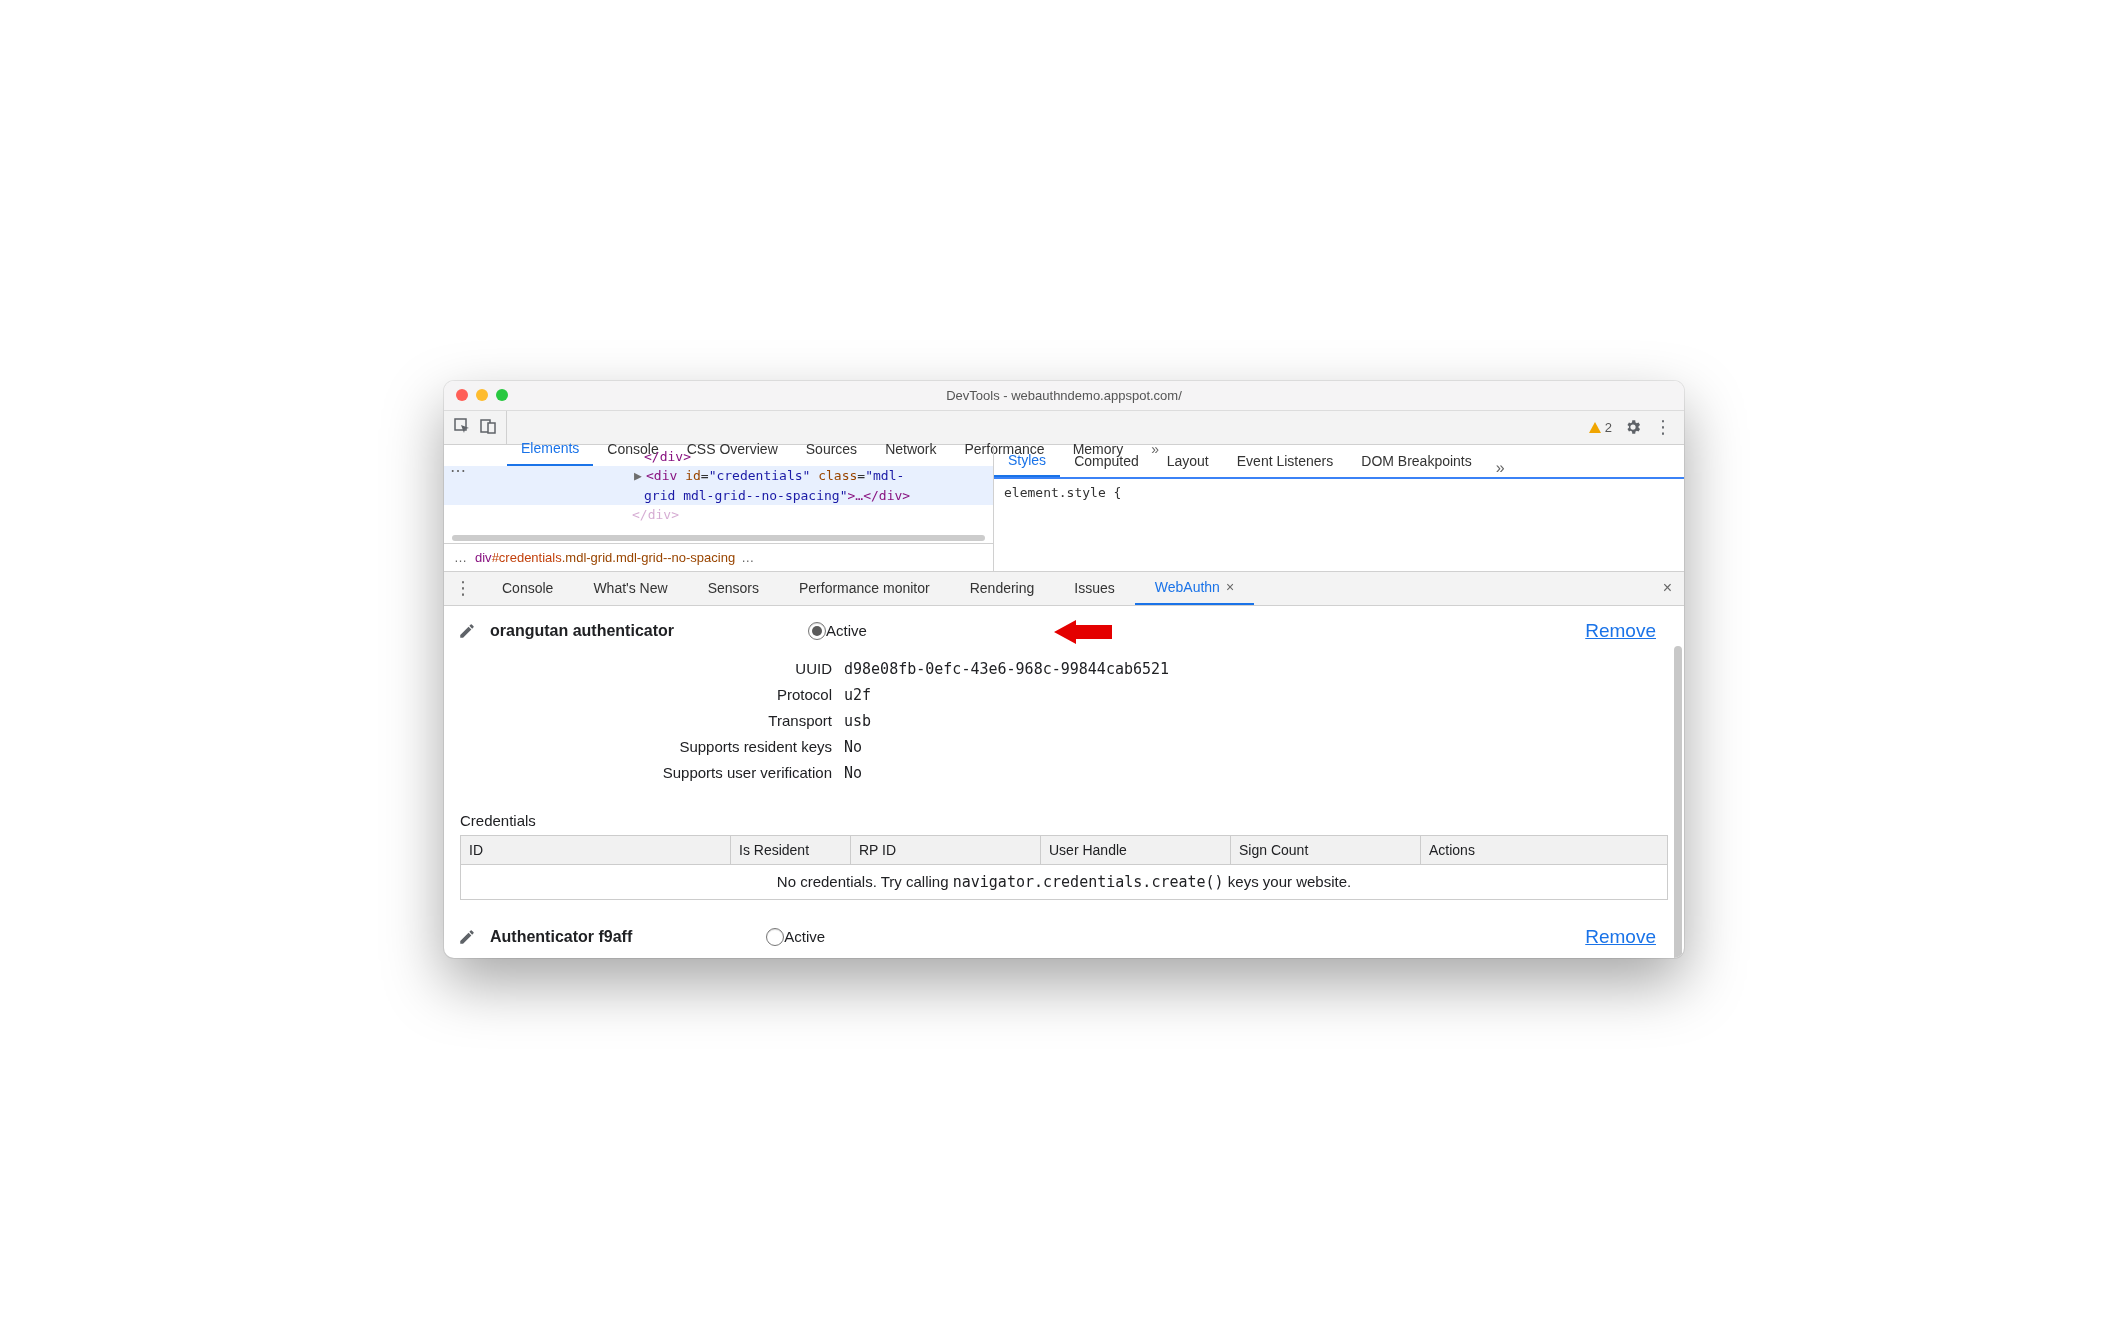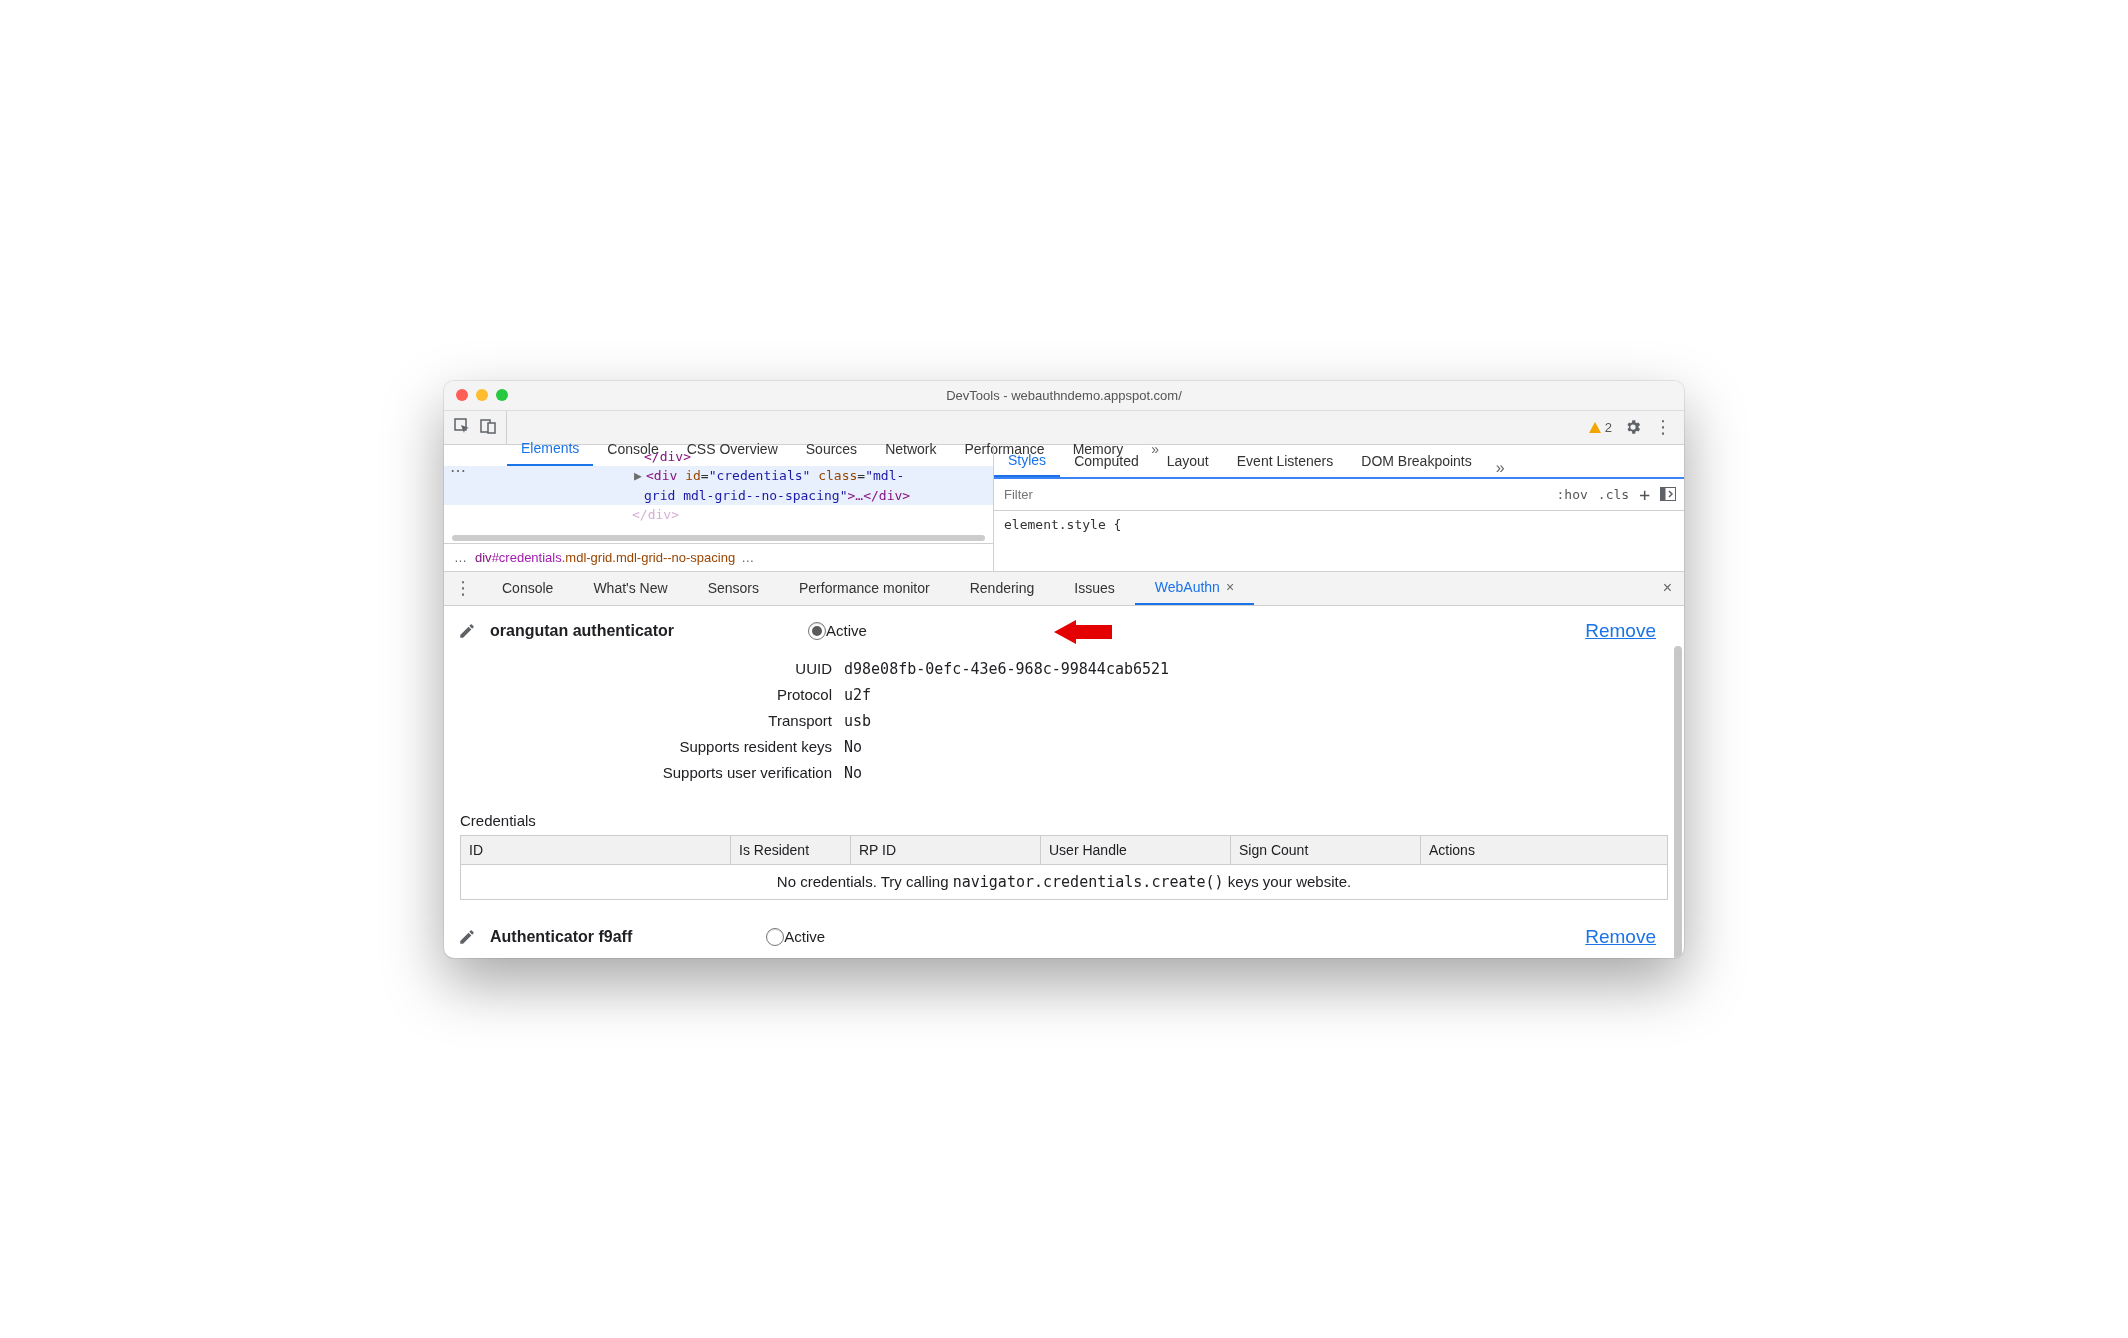--- a/index.html
+++ b/index.html
@@ -83,21 +83,21 @@
     border-top: 1px solid #d0d0d0;
     padding: 6px 10px;
     font-size: 13px;
     display: flex;
     align-items: center;
     gap: 6px;
     color: #333;
   }
   .bc-pre { color: #666; letter-spacing: 2px; }
   .bc-el { color: #881280; }
-  .bc-id { color: #a21caf; }
+  .bc-id { color: #c2410c; }
   .bc-cls { color: #994500; }
 
   
   .styles-tabs { display: flex; height: 34px; align-items: flex-end; border-bottom: 2px solid #3b82f6; font-size: 14px; color: #333; }
   .styles-tab { padding: 0 14px; height: 100%; display: flex; align-items: center; cursor: pointer; }
   .styles-tab.active { color: #1a73e8; border-bottom: 2px solid #1a73e8; }
   .more-chevrons { padding: 0 10px; color: #666; font-size: 16px; }
 
   .filter-row { display: flex; align-items: center; border-bottom: 1px solid #d0d0d0; height: 32px; font-size: 13px; }
   .filter-input { flex: 1; border: none; outline: none; padding: 0 10px; font-size: 13px; background: transparent; }
@@ -239,35 +239,20 @@
 
     <div class="right-pane">
       <div class="styles-tabs">
         <div class="styles-tab active">Styles</div>
         <div class="styles-tab">Computed</div>
         <div class="styles-tab">Layout</div>
         <div class="styles-tab">Event Listeners</div>
         <div class="styles-tab">DOM Breakpoints</div>
         <div class="more-chevrons">»</div>
       </div>
-      <div class="filter-row">
-        <input class="filter-input" placeholder="Filter" style="">
-        <div class="filter-tools">
-          <span>:hov</span>
-          <span>.cls</span>
-          <span style="font-size:18px;">+</span>
-          <span>
-            <svg width="16" height="14" viewBox="0 0 16 14">
-                <rect x="0.5" y="0.5" width="15" height="13" fill="none" stroke="#5f6368"></rect>
-                <rect x="0.5" y="0.5" width="5" height="13" fill="#5f6368"></rect>
-                <path d="M9 4 L12 7 L9 10" fill="none" stroke="#5f6368" stroke-width="1.5"></path>
-              </svg>
-          </span>
-        </div>
-      </div>
       <div class="style-body">element.style {</div>
     </div>
   </div>
 
   <div class="drawer">
     <span class="drawer-kebab">⋮</span>
     <div class="drawer-tabs">
       <div class="drawer-tab">Console</div>
       <div class="drawer-tab">What's New</div>
       <div class="drawer-tab">Sensors</div>

